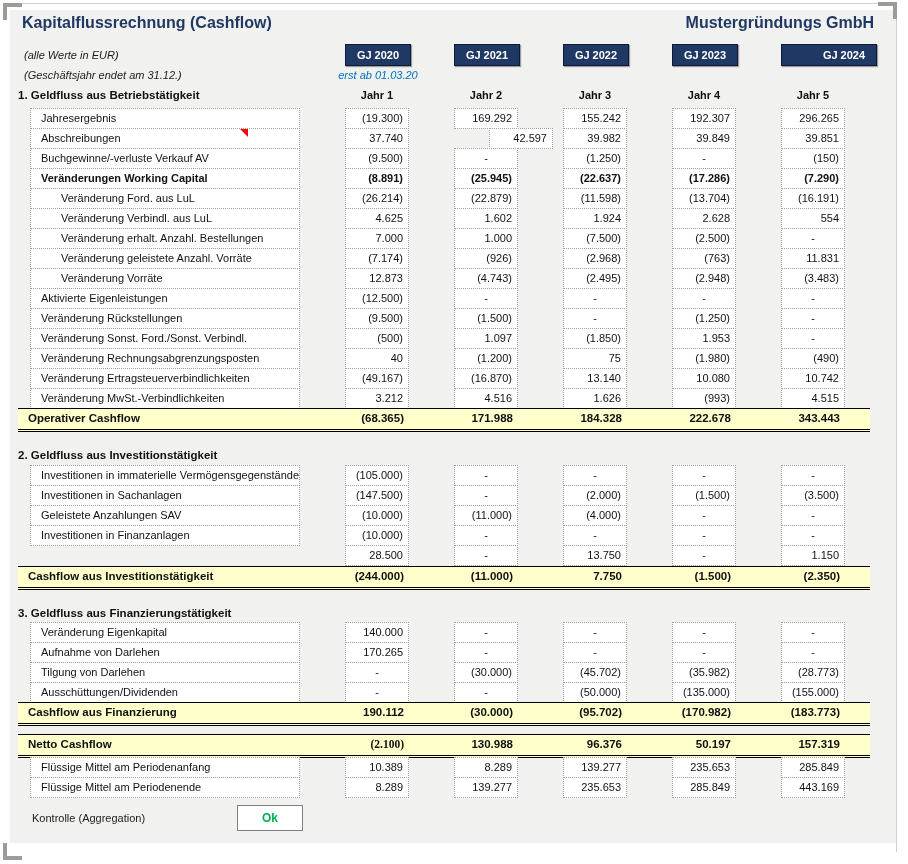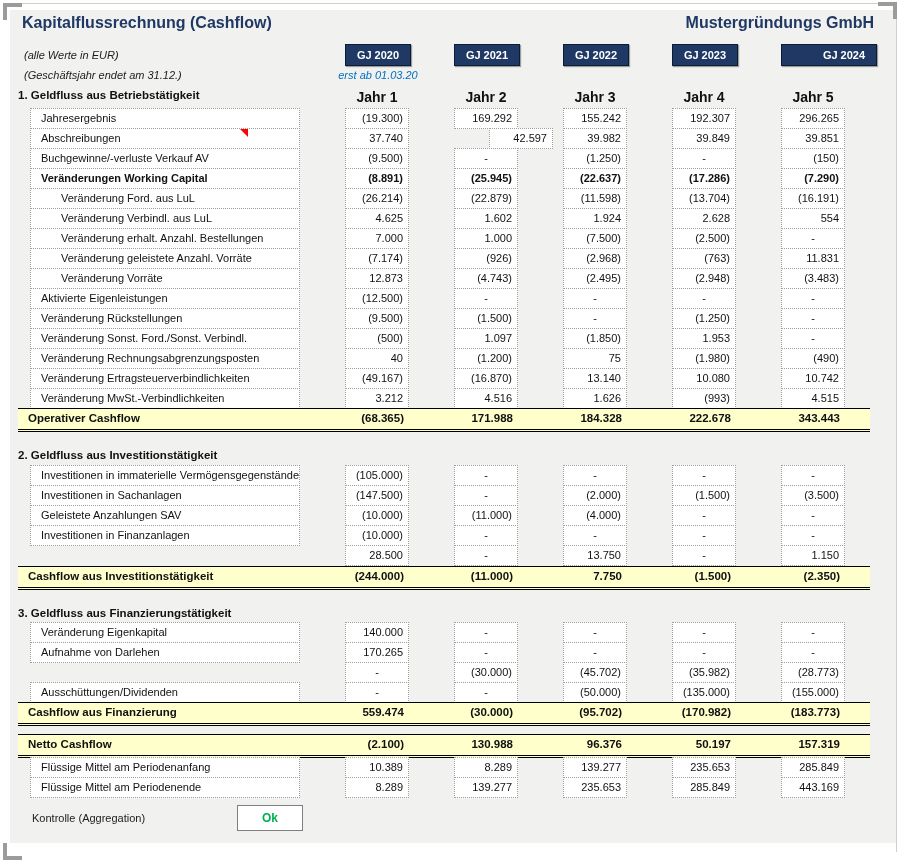--- a/index.html
+++ b/index.html
@@ -19,21 +19,21 @@
   .company{position:absolute;right:34px;top:14px;font-size:16px;font-weight:bold;color:#1F3864;}
   .note{position:absolute;left:24px;font-size:11px;font-style:italic;color:#1c1c1c;}
   .blue-note{position:absolute;left:335px;width:86px;text-align:center;font-size:11px;font-style:italic;color:#0070C0;}
 
   .colwrap{position:absolute;left:18px;width:852px;height:22px;}
   .ybtn{
     position:absolute;top:0;width:64px;height:20px;background:#1F3864;color:#fff;
     font-size:11px;font-weight:bold;display:flex;align-items:center;justify-content:center;
     border:1px solid #0b1c38;box-shadow:1px 1px 1px rgba(0,0,0,0.35);cursor:pointer;
   }
-  .jahr{position:absolute;top:0;width:64px;text-align:center;font-size:14px;font-weight:bold;color:#101010;}
+  .jahr{position:absolute;top:0;width:64px;text-align:center;font-size:11px;font-weight:bold;color:#101010;}
 
   .sec-title{position:absolute;left:18px;font-size:11.5px;font-weight:bold;color:#101010;white-space:nowrap;}
 
   .rows{position:absolute;left:18px;width:852px;}
   .trow{position:relative;height:20px;}
   .lcell,.vcell{
     position:absolute;top:0;height:21px;background:#fff;border:1px dotted #9e9e9e;
     box-sizing:border-box;font-size:11px;line-height:19px;white-space:nowrap;
   }
   .lcell{left:12px;width:270px;padding-left:10px;}
@@ -288,47 +288,48 @@
     </div>
     <div class="trow">
       <div class="lcell">Aufnahme von Darlehen</div>
       <div class="vcell" style="left: 327px;">170.265</div>
       <div class="vcell dash" style="left: 436px;">-</div>
       <div class="vcell dash" style="left: 545px;">-</div>
       <div class="vcell dash" style="left: 654px;">-</div>
       <div class="vcell dash" style="left: 763px;">-</div>
     </div>
     <div class="trow">
+      <div class="lcell">Tilgung von Darlehen</div>
       <div class="vcell dash" style="left: 327px;">-</div>
       <div class="vcell" style="left: 436px;">(30.000)</div>
       <div class="vcell" style="left: 545px;">(45.702)</div>
       <div class="vcell" style="left: 654px;">(35.982)</div>
       <div class="vcell" style="left: 763px;">(28.773)</div>
     </div>
     <div class="trow">
       <div class="lcell">Ausschüttungen/Dividenden</div>
       <div class="vcell dash" style="left: 327px;">-</div>
       <div class="vcell dash" style="left: 436px;">-</div>
       <div class="vcell" style="left: 545px;">(50.000)</div>
       <div class="vcell" style="left: 654px;">(135.000)</div>
       <div class="vcell" style="left: 763px;">(155.000)</div>
     </div>
   </div>
 <div class="totalrow" style="top:702px">
     <div class="tlabel">Cashflow aus Finanzierung</div>
-    <div class="tval" style="left: 327px;">559.474</div>
+    <div class="tval" style="left: 327px;">190.112</div>
     <div class="tval" style="left: 436px;">(30.000)</div>
     <div class="tval" style="left: 545px;">(95.702)</div>
     <div class="tval" style="left: 654px;">(170.982)</div>
     <div class="tval" style="left: 763px;">(183.773)</div>
   </div>
 
 <div class="totalrow" style="top:734px">
     <div class="tlabel">Netto Cashflow</div>
-    <div class="tval" style="left: 327px;">(2.100)</div>
+    <div class="tval" style="left: 327px; font-family: Liberation Serif, serif;">(2.100)</div>
     <div class="tval" style="left: 436px;">130.988</div>
     <div class="tval" style="left: 545px;">96.376</div>
     <div class="tval" style="left: 654px;">50.197</div>
     <div class="tval" style="left: 763px;">157.319</div>
   </div>
 <div class="rows" style="top:757px">
     <div class="trow">
       <div class="lcell">Flüssige Mittel am Periodenanfang</div>
       <div class="vcell" style="left: 327px;">10.389</div>
       <div class="vcell" style="left: 436px;">8.289</div>

